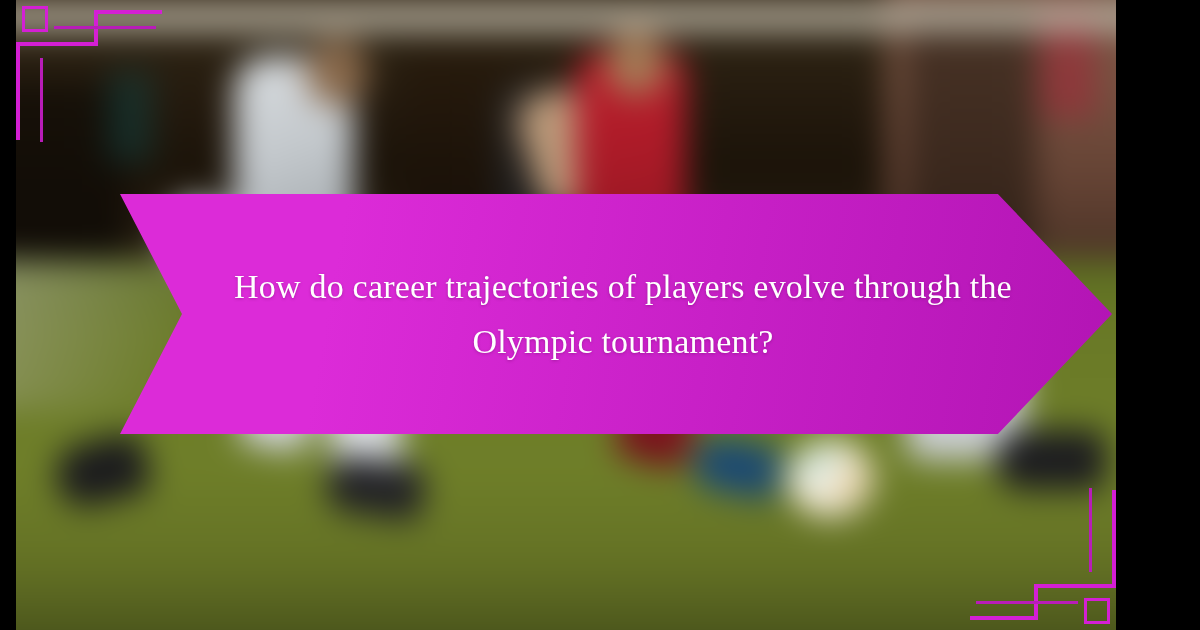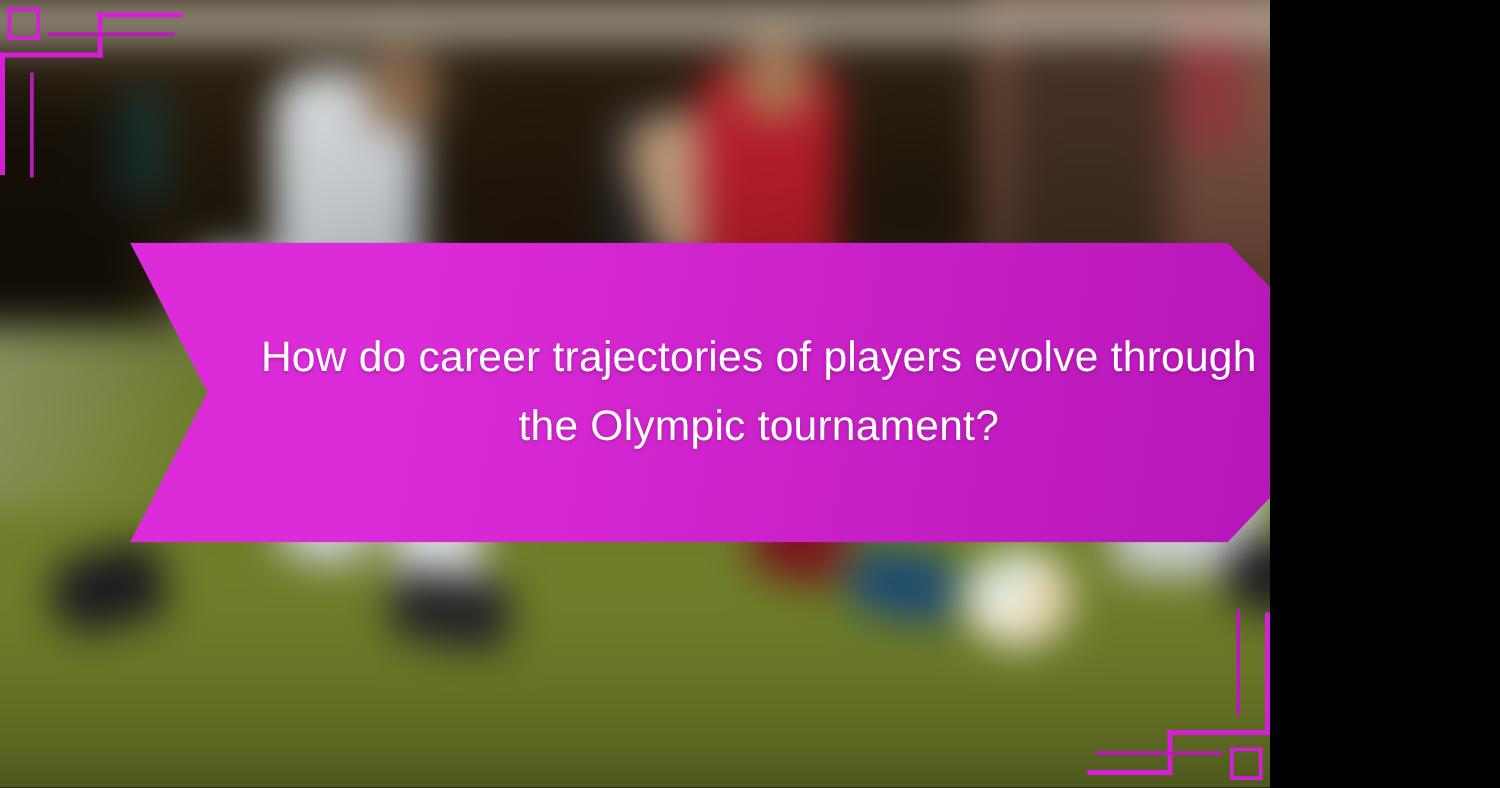--- a/index.html
+++ b/index.html
@@ -2,24 +2,25 @@
 <html><head>
 <meta charset="utf-8">
 <style>
   html, body {
     margin: 0;
     padding: 0;
     background: #000;
   }
   #stage {
     position: relative;
-    width: 1016px;
+    width: 1100px;
     height: 630px;
     overflow: hidden;
-    font-family: Liberation Sans, sans-serif;
+    font-family: Liberation Serif, serif;
+    margin-left: 16px;
   }
 
   
   .bg {
     position: absolute;
     inset: 0;
     overflow: hidden;
   }
   .bg-layer {
     position: absolute;

